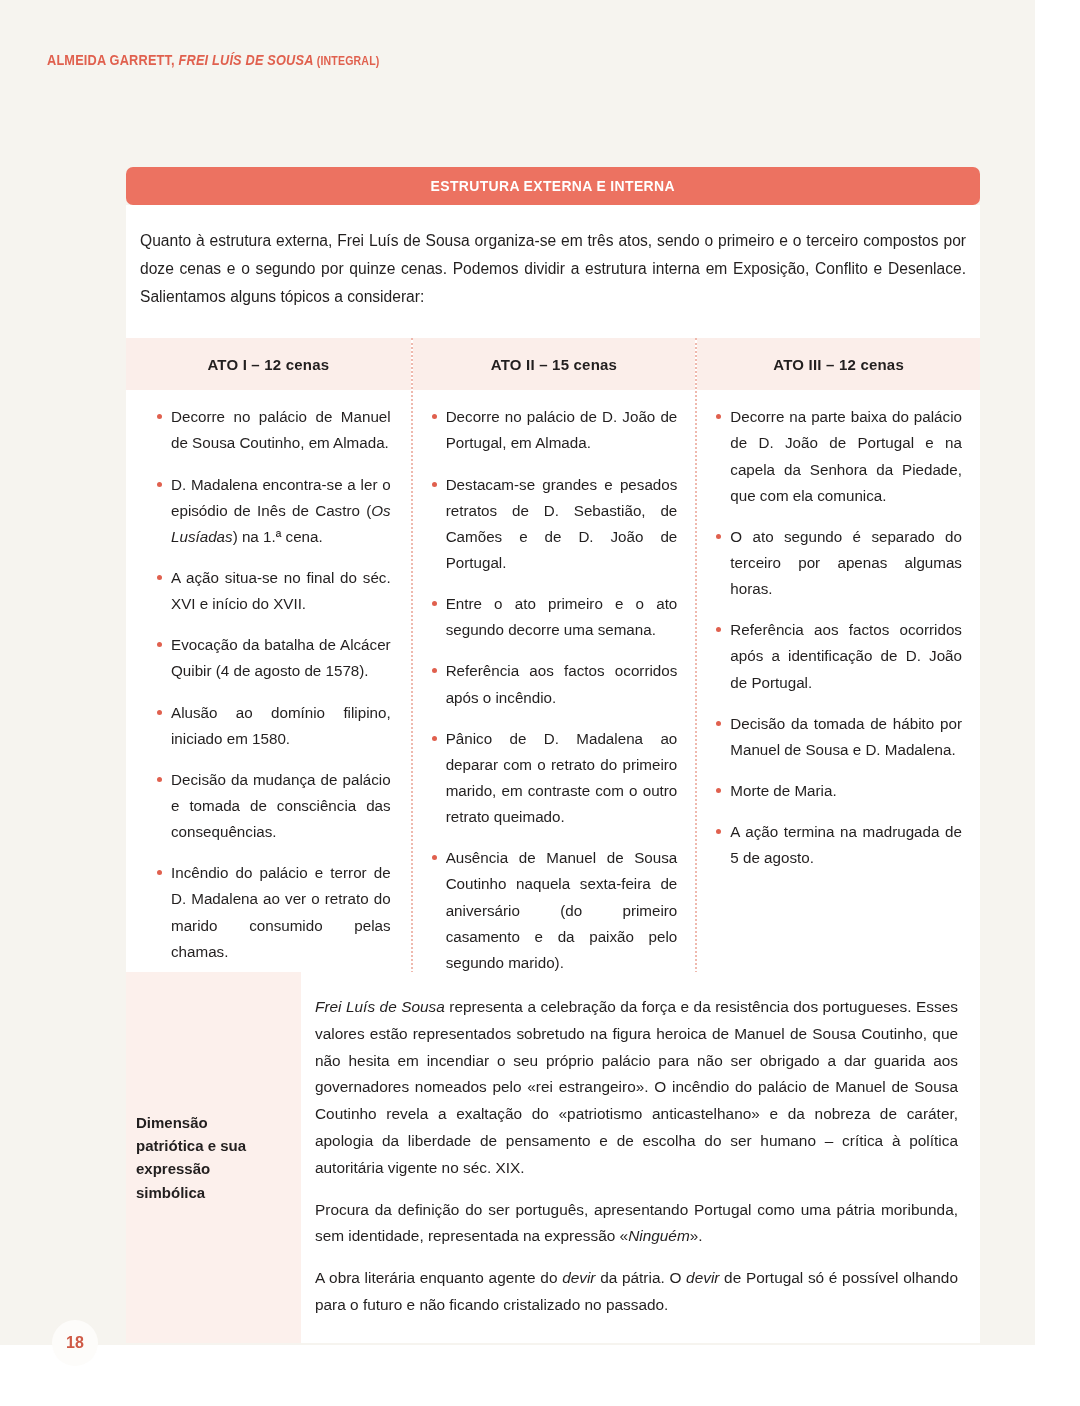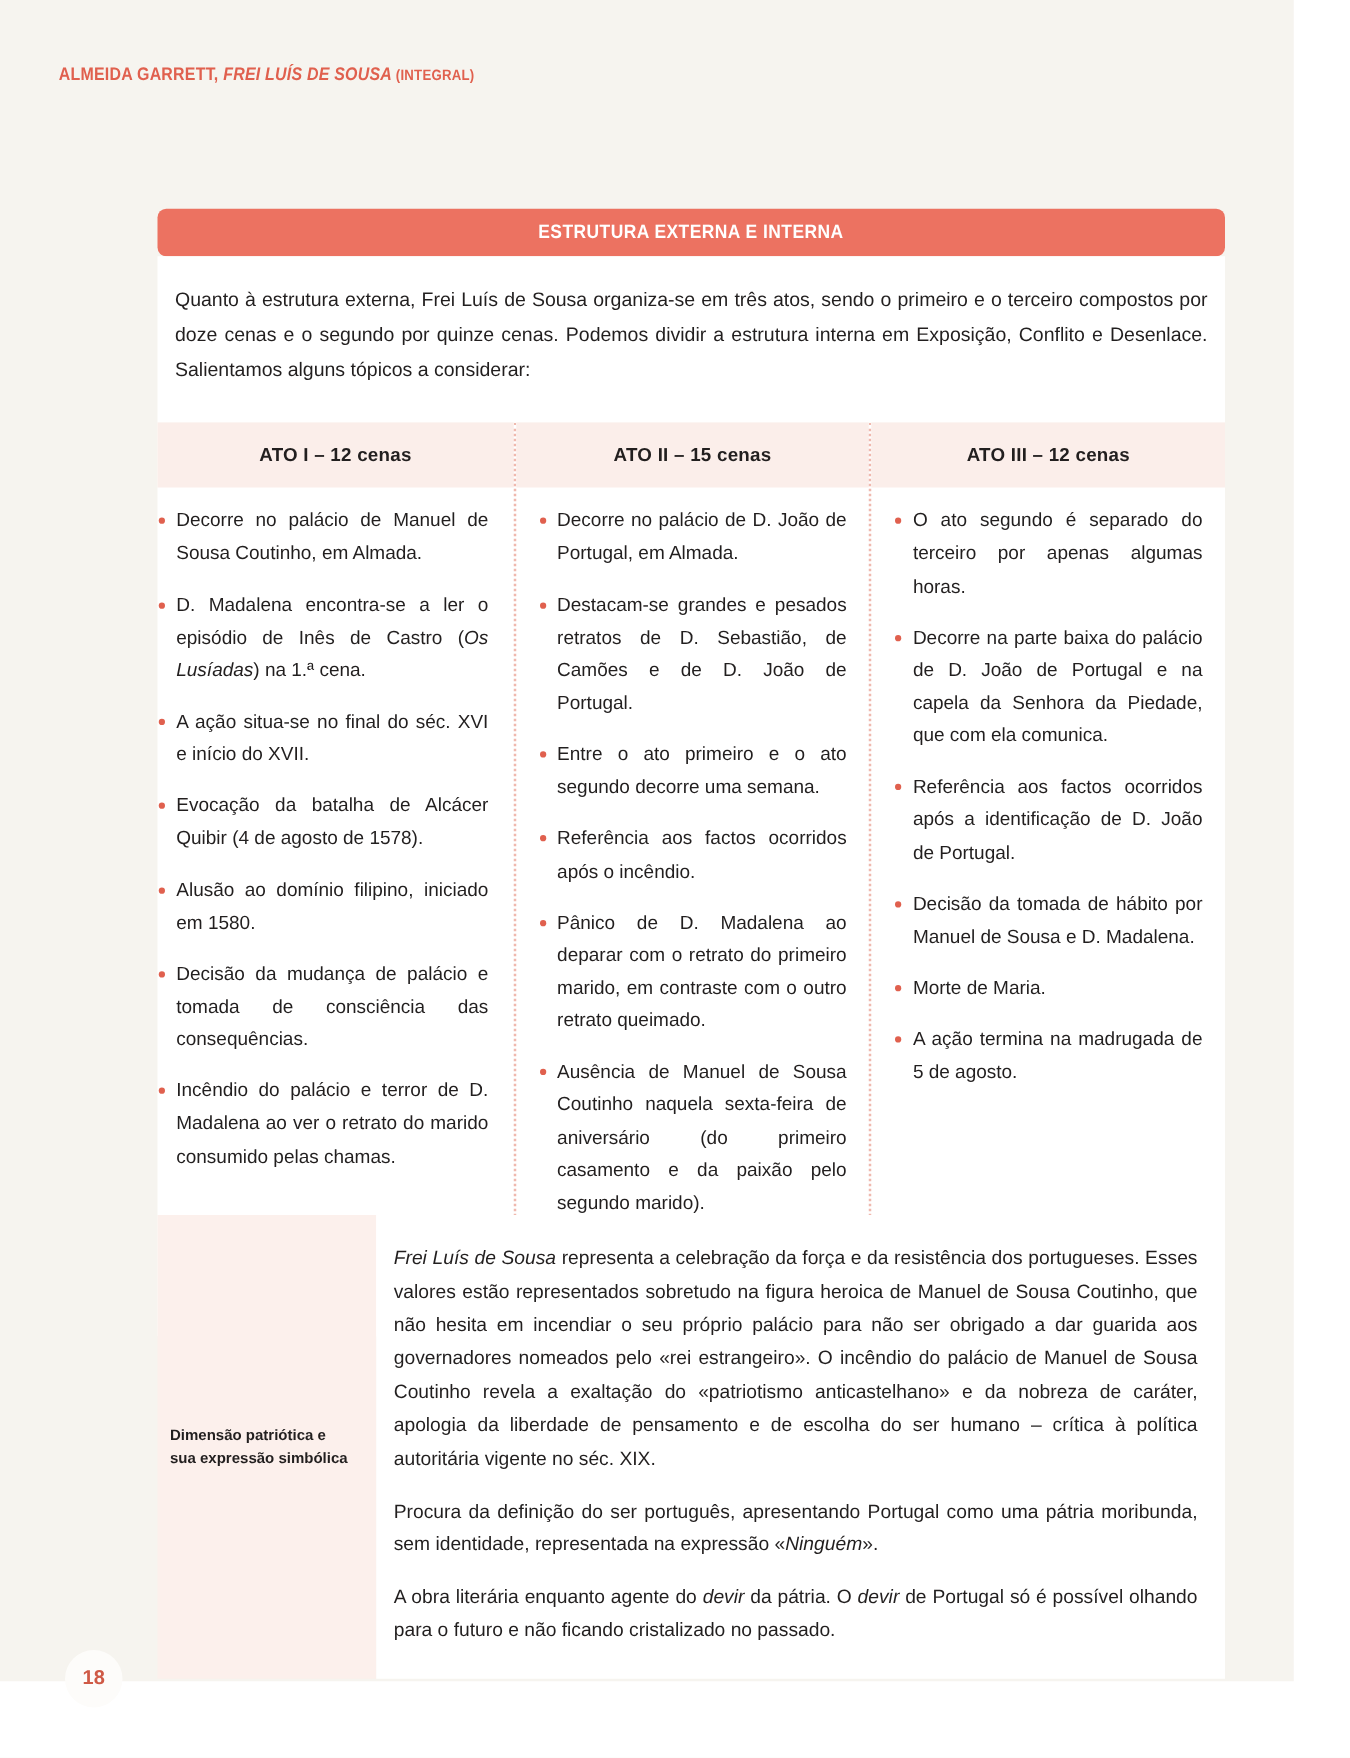--- a/index.html
+++ b/index.html
@@ -103,21 +103,21 @@
   .act-head-text {
     font-size: 15px;
     font-weight: bold;
     color: #221f1f;
     letter-spacing: 0.2px;
   }
 
   .act-body {
     padding: 14px 18px 26px 18px;
   }
-  #acts-table .act-col:first-child .act-body { padding-left: 0; padding-right: 20px; }
+  #acts-table .act-col:first-child .act-body { padding-left: 30px; padding-right: 20px; }
 
   ul.act-list {
     margin: 0;
     padding: 0;
     list-style: none;
   }
   ul.act-list li {
     position: relative;
     padding-left: 15px;
     margin-bottom: 15px;
@@ -150,21 +150,21 @@
   }
   #dimension-label-cell {
     width: 175px;
     background: #fcf0ec;
     box-sizing: border-box;
     padding: 0 22px 0 10px;
     display: flex;
     align-items: center;
   }
   #dimension-label {
-    font-size: 12px;
+    font-size: 15px;
     font-weight: bold;
     line-height: 1.55;
     color: #221f1f;
   }
   #dimension-text-cell {
     flex: 1;
     background: #ffffff;
     box-sizing: border-box;
     padding: 22px 22px 24px 14px;
   }
@@ -251,22 +251,22 @@
             </ul>
         </div>
       </div>
 
       <div class="act-col">
         <div class="act-head">
           <span class="act-head-text">ATO III – 12 cenas</span>
         </div>
         <div class="act-body">
           <ul class="act-list">
+              <li>Decorre na parte baixa do palácio de D. João de Portugal e na capela da Senhora da Piedade, que com ela comunica.</li>
               <li>O ato segundo é separado do terceiro por apenas algumas horas.</li>
-              <li>Decorre na parte baixa do palácio de D. João de Portugal e na capela da Senhora da Piedade, que com ela comunica.</li>
               <li>Referência aos factos ocorridos após a identificação de D. João de Portugal.</li>
               <li>Decisão da tomada de hábito por Manuel de Sousa e D. Madalena.</li>
               <li>Morte de Maria.</li>
               <li>A ação termina na madrugada de 5 de agosto.</li>
             </ul>
         </div>
       </div>
 
     </div>
   </div>

